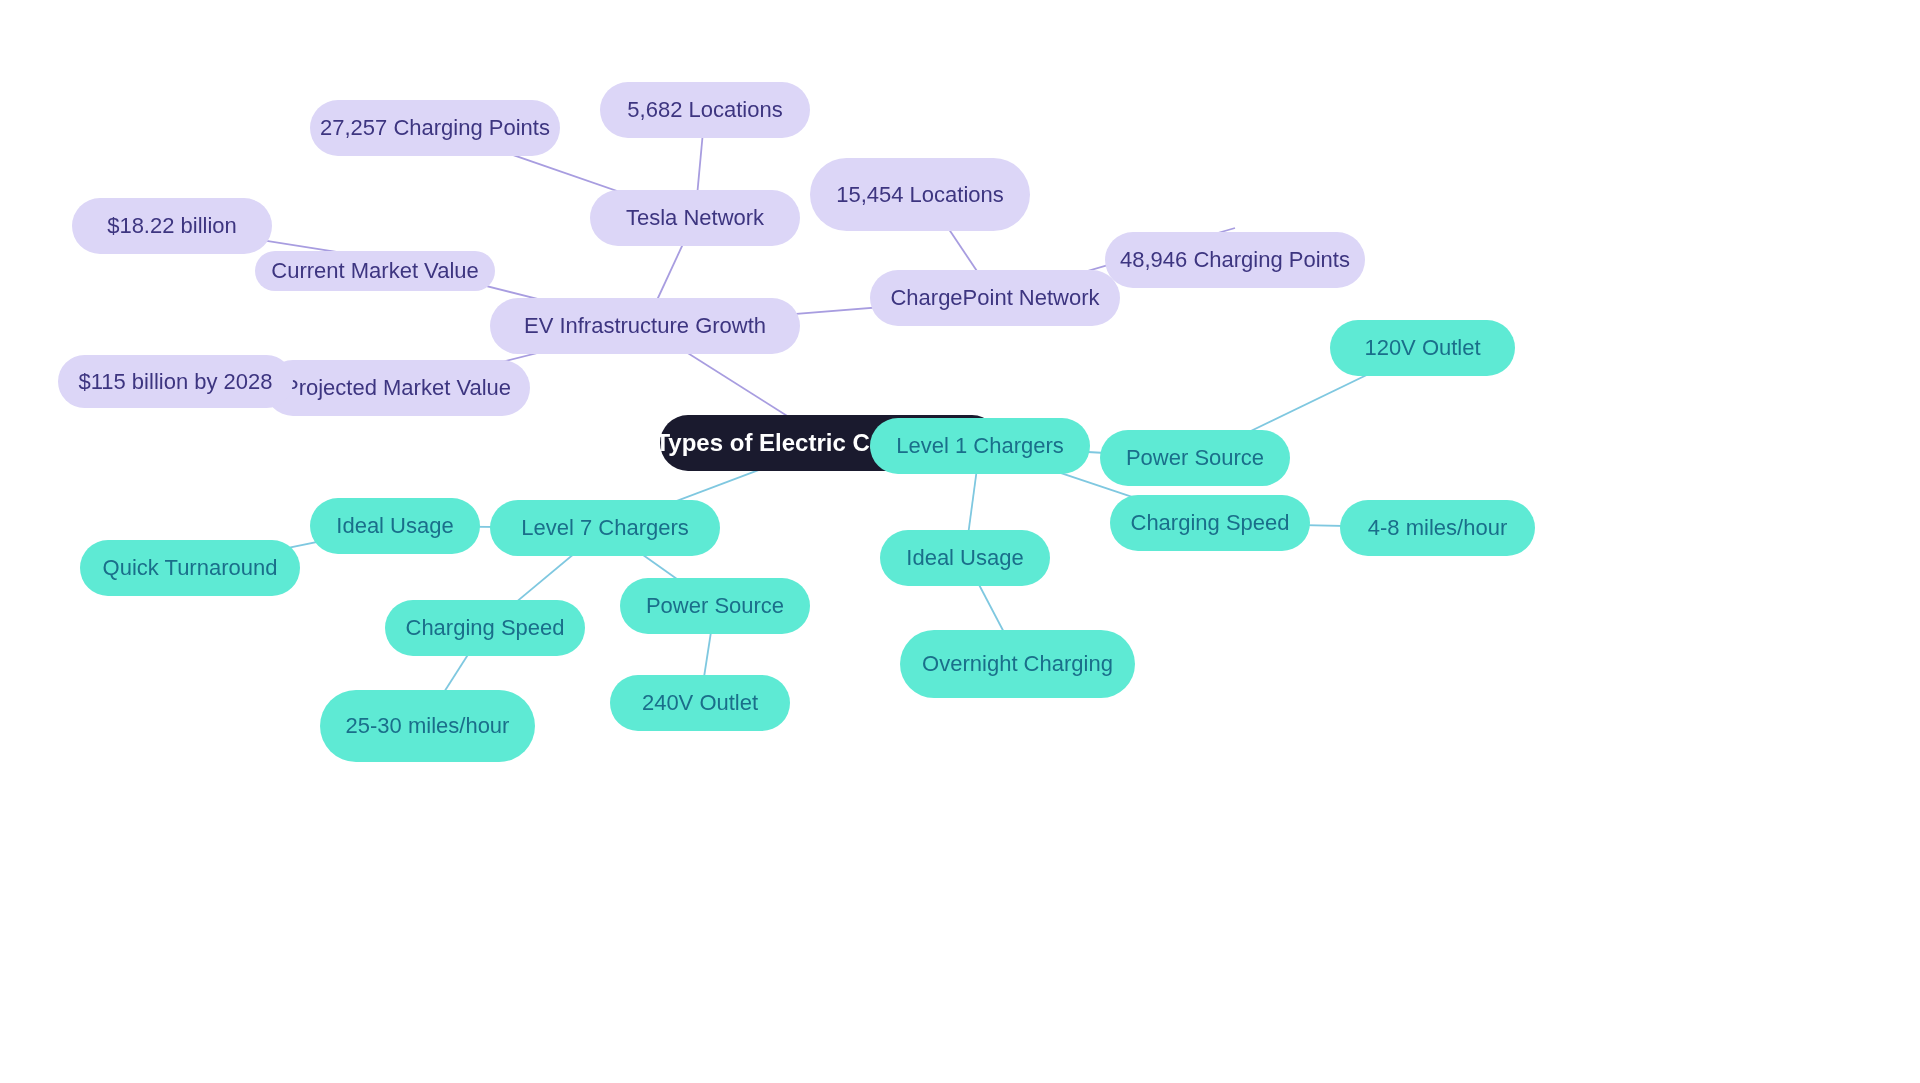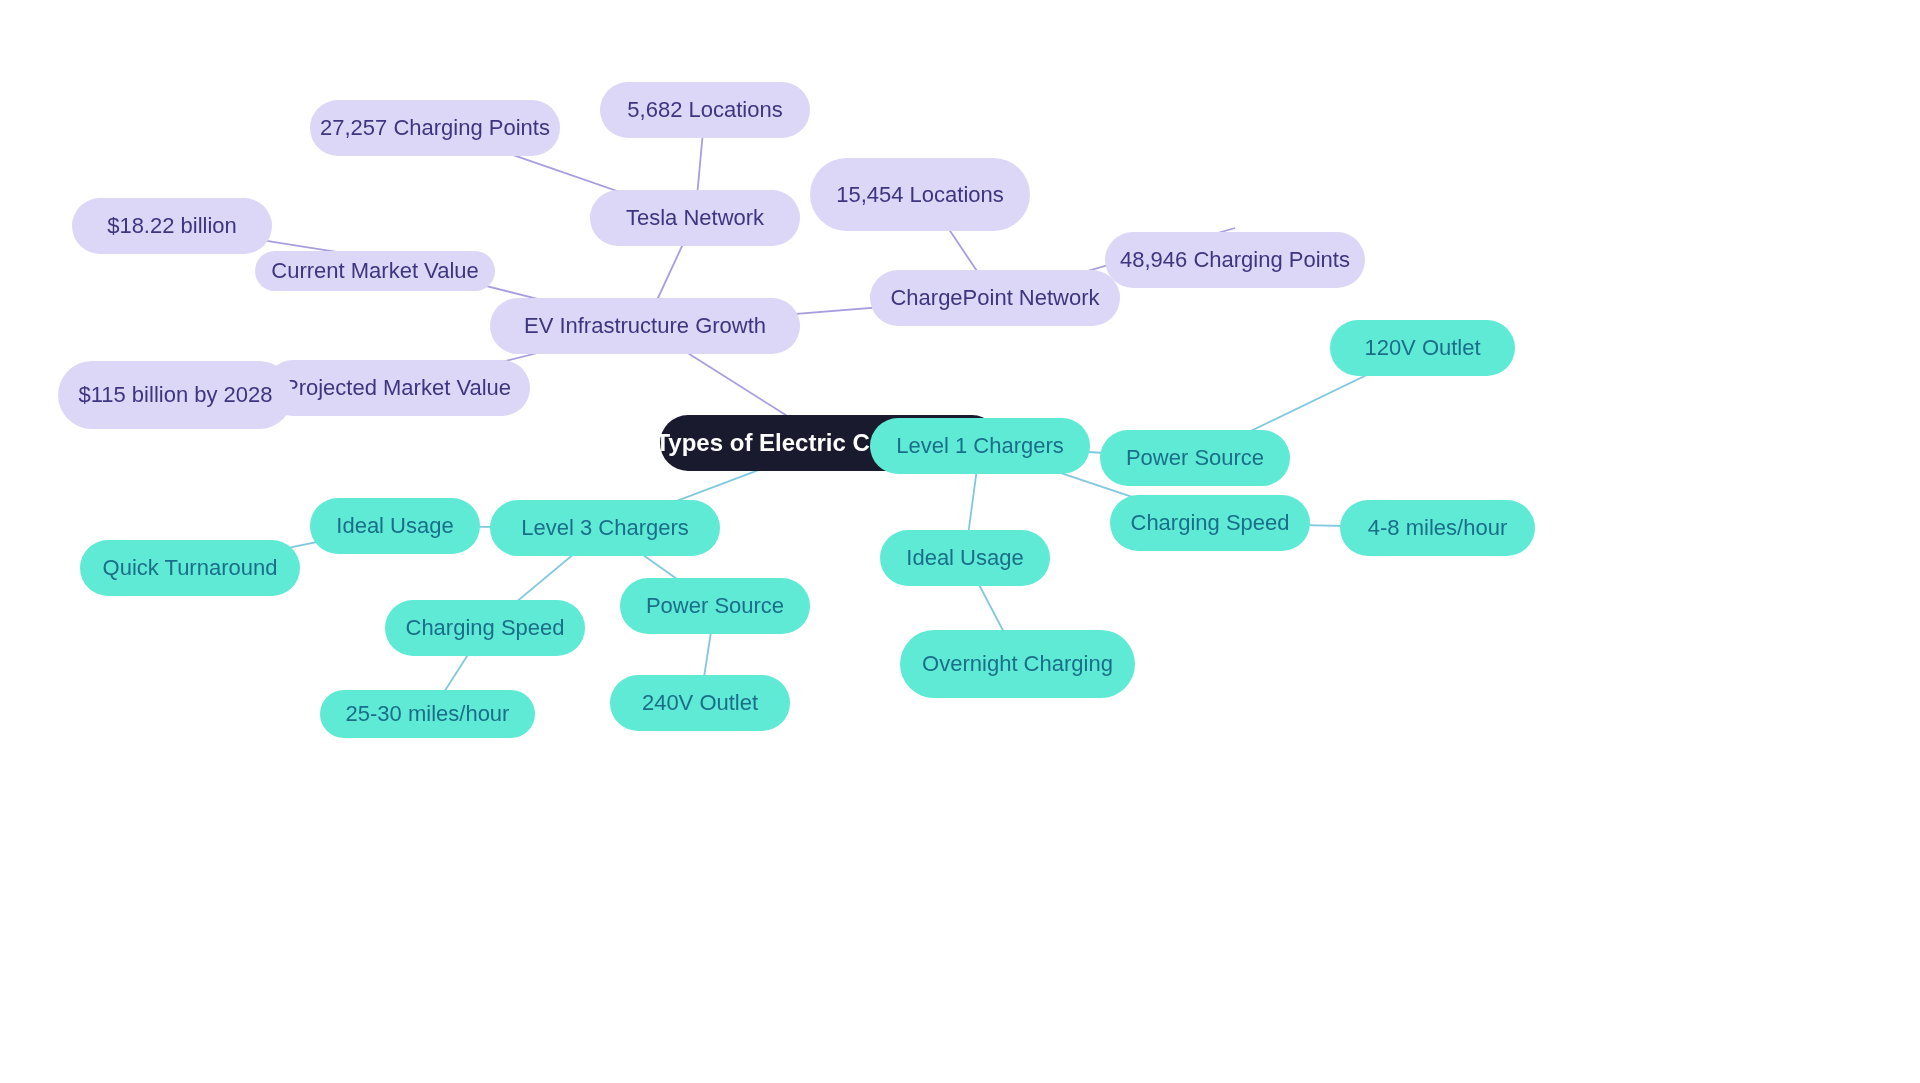--- a/index.html
+++ b/index.html
@@ -91,29 +91,29 @@
       <line x1="965" y1="558" x2="1017.5" y2="658" class="line-blue"></line>
     </svg>
 <div class="node node-center" style="left: 660px; top: 415px; width: 340px; height: 56px;">Types of Electric Car Chargers</div>
     <div class="node node-purple" style="left: 490px; top: 298px; width: 310px; height: 56px; text-align: right;">EV Infrastructure Growth</div>
     <div class="node node-purple" style="left: 590px; top: 190px; width: 210px; height: 56px;">Tesla Network</div>
     <div class="node node-purple" style="left: 310px; top: 100px; width: 250px; height: 56px;">27,257 Charging Points</div>
     <div class="node node-purple" style="left: 600px; top: 82px; width: 210px; height: 56px;">5,682 Locations</div>
     <div class="node node-purple" style="left: 255px; top: 230px; width: 240px; height: 40px; margin-top: 21px;">Current Market Value</div>
     <div class="node node-purple" style="left: 72px; top: 198px; width: 200px; height: 56px;">$18.22 billion</div>
     <div class="node node-purple" style="left: 265px; top: 360px; width: 265px; height: 56px;">Projected Market Value</div>
-    <div class="node node-purple" style="left: 58px; top: 355px; width: 235px; height: 68px; margin-top: 6px;">$115 billion by 2028</div>
+    <div class="node node-purple" style="left: 58px; top: 355px; width: 235px; height: 53px;">$115 billion by 2028</div>
     <div class="node node-purple" style="left: 870px; top: 270px; width: 250px; height: 56px;">ChargePoint Network</div>
     <div class="node node-purple" style="left: 810px; top: 158px; width: 220px; height: 73px;">15,454 Locations</div>
     <div class="node node-purple" style="left: 1105px; top: 200px; width: 260px; height: 56px; margin-top: 32px;">48,946 Charging Points</div>
-    <div class="node node-blue" style="left: 490px; top: 500px; width: 230px; height: 56px;">Level 3 Chargers</div>
+    <div class="node node-blue" style="left: 490px; top: 500px; width: 230px; height: 56px;">Level 7 Chargers</div>
     <div class="node node-blue" style="left: 310px; top: 498px; width: 170px; height: 56px;">Ideal Usage</div>
     <div class="node node-blue" style="left: 80px; top: 540px; width: 220px; height: 56px;">Quick Turnaround</div>
     <div class="node node-blue" style="left: 385px; top: 600px; width: 200px; height: 56px;">Charging Speed</div>
-    <div class="node node-blue" style="left: 320px; top: 690px; width: 215px; height: 48px;">25-30 miles/hour</div>
+    <div class="node node-blue" style="left: 320px; top: 690px; width: 215px; height: 72px;">25-30 miles/hour</div>
     <div class="node node-blue" style="left: 620px; top: 578px; width: 190px; height: 56px;">Power Source</div>
     <div class="node node-blue" style="left: 610px; top: 675px; width: 180px; height: 56px;">240V Outlet</div>
     <div class="node node-blue" style="left: 870px; top: 418px; width: 220px; height: 56px; text-align: center;">Level 1 Chargers</div>
     <div class="node node-blue" style="left: 1100px; top: 430px; width: 190px; height: 56px;">Power Source</div>
     <div class="node node-blue" style="left: 1330px; top: 320px; width: 185px; height: 56px;">120V Outlet</div>
     <div class="node node-blue" style="left: 1110px; top: 495px; width: 200px; height: 56px;">Charging Speed</div>
     <div class="node node-blue" style="left: 1340px; top: 500px; width: 195px; height: 56px;">4-8 miles/hour</div>
     <div class="node node-blue" style="left: 880px; top: 530px; width: 170px; height: 56px;">Ideal Usage</div>
     <div class="node node-blue" style="left: 900px; top: 630px; width: 235px; height: 68px;">Overnight Charging</div>
   </div>

